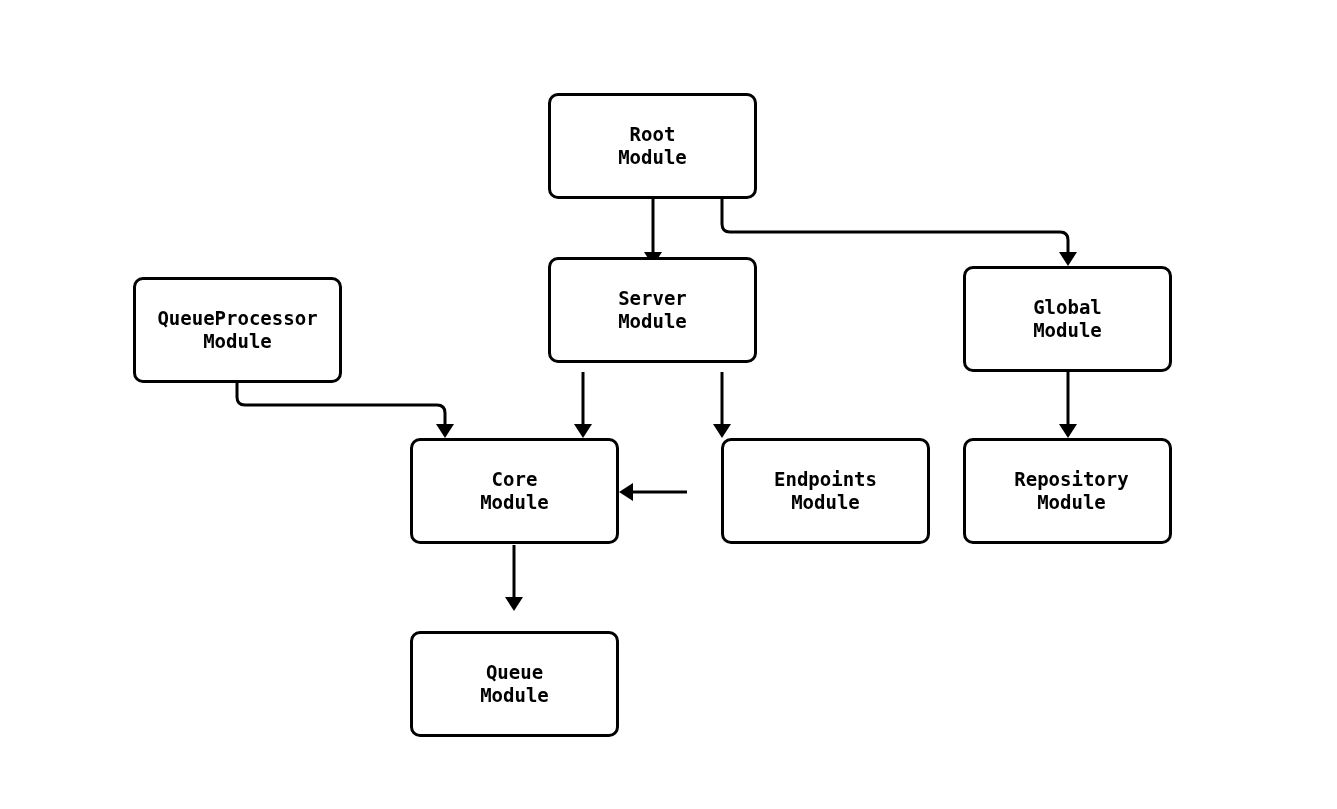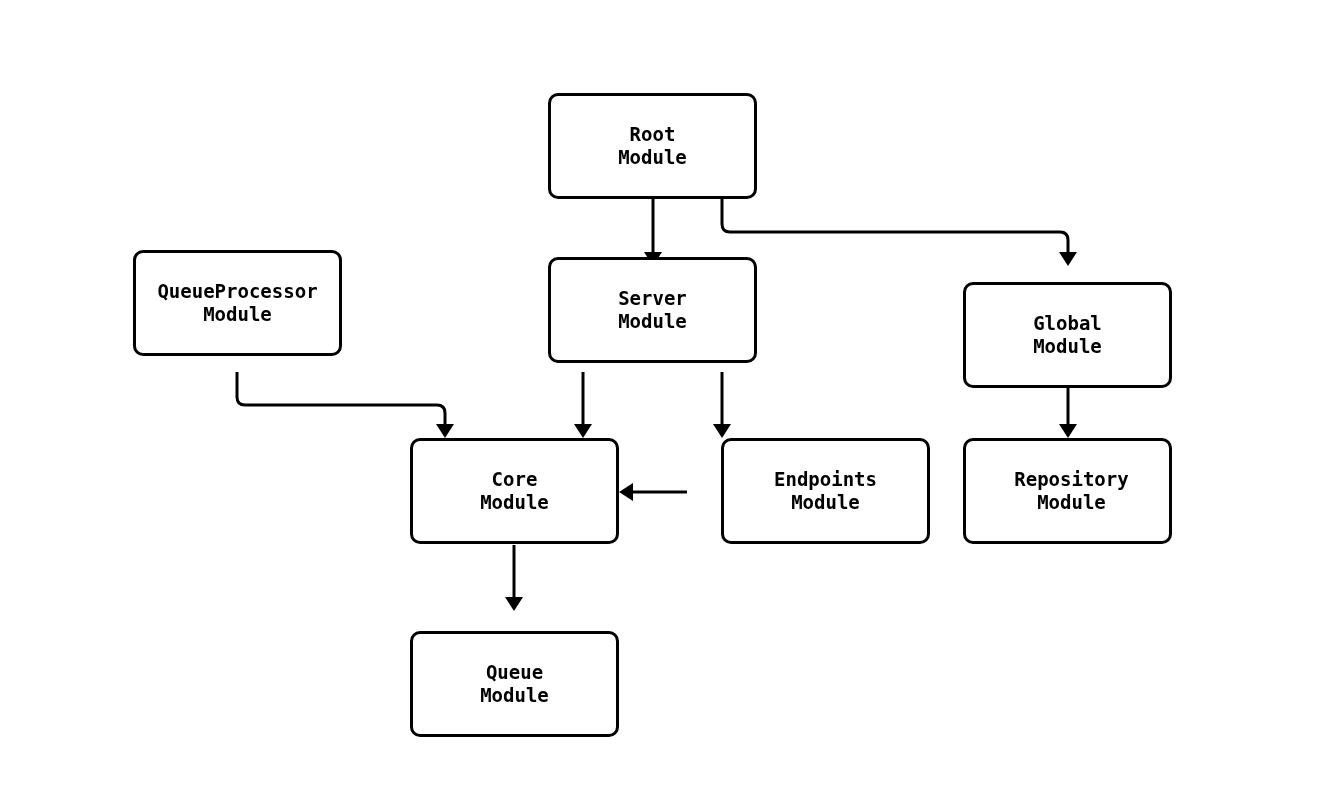--- a/index.html
+++ b/index.html
@@ -100,31 +100,31 @@
       <path class="edge-line" d="M1068,372 L1068,424"></path>
       <polygon class="edge-arrowhead" points="1068,438 1059,424 1077,424"></polygon>
     </g>
   </svg>
 
   <div class="node" style="left:548px; top:93px;">
     <span>Root</span>
     <span>Module</span>
   </div>
 
-  <div class="node" style="left:133px; top:250px;">
+  <div class="node" style="left:133px; top:277px;">
     <span>QueueProcessor</span>
     <span>Module</span>
   </div>
 
   <div class="node" style="left:548px; top:257px;">
     <span>Server</span>
     <span>Module</span>
   </div>
 
-  <div class="node" style="left:963px; top:266px;margin-top:16px;">
+  <div class="node" style="left:963px; top:266px;">
     <span>Global</span>
     <span>Module</span>
   </div>
 
   <div class="node" style="left:410px; top:438px;">
     <span>Core</span>
     <span>Module</span>
   </div>
 
   <div class="node" style="left:721px; top:438px;">

